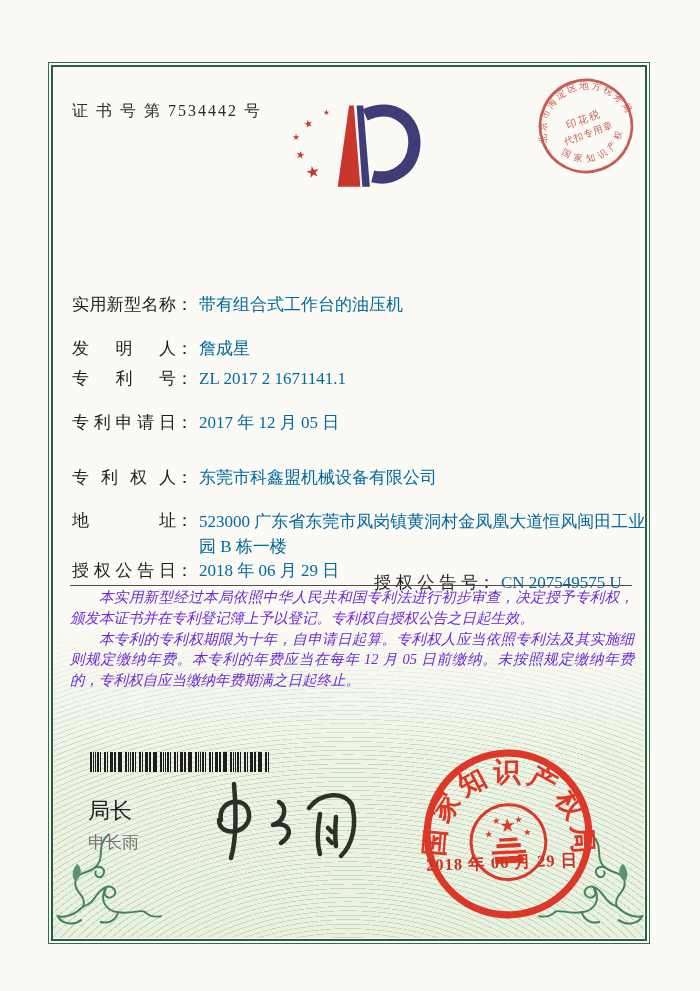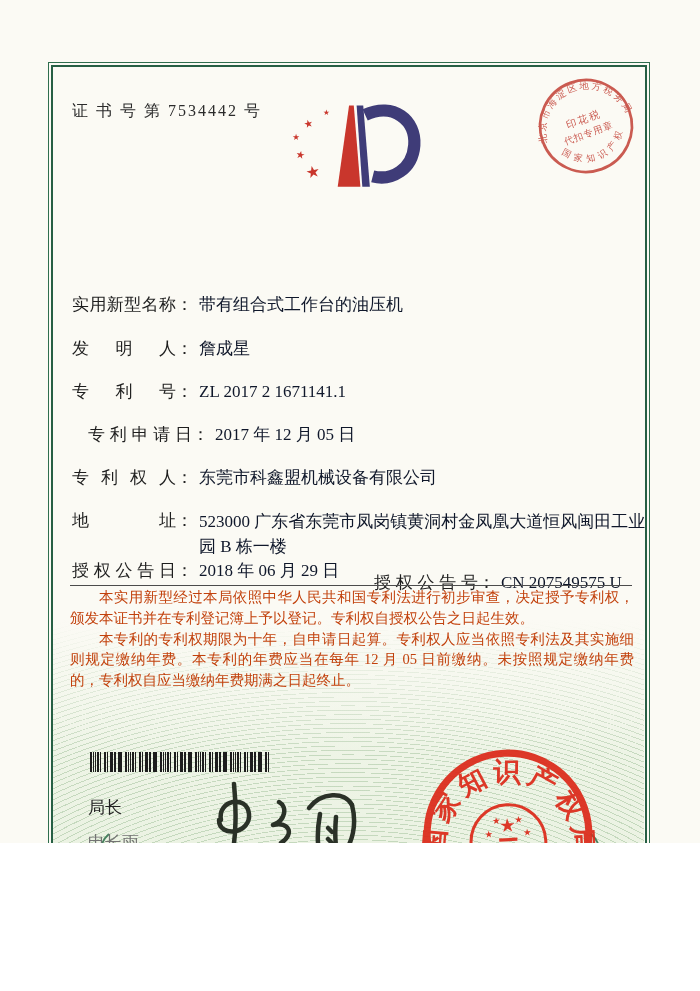--- a/index.html
+++ b/index.html
@@ -1,17 +1,17 @@
 <!DOCTYPE html>
 <html><head>
 <meta charset="utf-8">
 <style>
   html,body{margin:0;padding:0;}
   .page{
-    position:relative; width:700px; height:843px;
+    position:relative; width:700px; height:991px;
     background:#fbfaf4; overflow:hidden;
     font-family:"Liberation Serif","DejaVu Serif",serif;
     color:#222;
   }
   .abs{position:absolute;}
   
   .frame{
     position:absolute; left:48px; top:62px; width:600px; height:880px;
     border:1px solid #2f6e4e; z-index:1; pointer-events:none;
   }
@@ -35,39 +35,39 @@
   
   .cert-no{left:72px; top:101px; font-size:16px; letter-spacing:2px; color:#2b2b2b; z-index:3;}
   .logo{left:272px; top:96px; width:156px; height:104px; z-index:3;}
   .stamp{left:532px; top:72px; width:108px; height:108px; z-index:3;
          transform:rotate(-20deg); opacity:.82;}
   .title{left:0; top:206px; width:100%; text-align:center; font-size:38px;
          font-weight:600; letter-spacing:9px; text-indent:9px; color:#1c1c1c; z-index:3;}
   
   .fields{position:absolute; left:72px; top:293px; width:572px; font-size:17px; z-index:3;}
   .frow{position:absolute; left:0; white-space:nowrap;}
-  .frow.r0{top:0;} .frow.r1{top:44px;} .frow.r2{top:87px;}
-  .frow.r3{top:130px;margin-left:16px;} .frow.r4{top:173px;} .frow.r5{top:216px;}
+  .frow.r0{top:0;} .frow.r1{top:44px;} .frow.r2{top:74px;}
+  .frow.r3{top:118px;} .frow.r4{top:173px;} .frow.r5{top:216px;}
   .frow.grant{top:266px;}
   .flabel{display:inline-block; width:104px; text-align:justify; text-align-last:justify; color:#1e1e1e;}
   .fcolon{padding-right:6px;}
-  .fvalue{color:#0f172a;}
+  .fvalue{color:#0369a1;}
   .fvalue-wrap{display:inline-block; width:448px; vertical-align:top; white-space:normal; line-height:25px;}
   .grant-right{position:absolute; left:302px; top:12px; white-space:nowrap;}
   .sep{position:absolute; left:70px; top:585px; width:562px; border-top:1px solid #4c4c4c; z-index:3;}
   
   .body-text{position:absolute; left:70px; top:587px; width:564px; z-index:3;
-             font-size:14.5px; line-height:20.8px; text-align:justify; color:#c2410c;}
+             font-size:14.5px; line-height:20.8px; text-align:justify; color:#6d28d9;font-style:italic;}
   .body-text p{margin:0; text-indent:2em;}
   .barcode{position:absolute; left:90px; top:752px; width:180px; height:20px; z-index:3;
     background:
       repeating-linear-gradient(90deg,#1d1d1d 0 2px,rgba(0,0,0,0) 2px 3px,#1d1d1d 3px 4px,rgba(0,0,0,0) 4px 7px),
       repeating-linear-gradient(90deg,#1d1d1d 0 1px,rgba(0,0,0,0) 1px 5px);}
   
-  .sign-title{left:88px; top:796px; font-size:17px; color:#222; z-index:3;}
+  .sign-title{left:88px; top:796px; font-size:22px; color:#222; z-index:3;}
   .sign-name{left:88px; top:831px; font-size:17px; color:#737373; z-index:3;}
   .signature{left:192px; top:776px; width:172px; height:88px; z-index:4;}
   .seal{left:412px; top:738px; width:192px; height:192px; z-index:3; opacity:.93; transform:rotate(-3deg);}
   .seal-date{left:426px; top:852px; font-size:16.5px; font-weight:600; color:#d03020;
              letter-spacing:1px; transform:rotate(-2deg); z-index:4; white-space:nowrap;}
   .footer{left:0; top:903px; width:100%; text-align:center; font-size:14px;
           color:#333; letter-spacing:1px; z-index:3;}
   .red{fill:#c9362c;} .blue{fill:#3f3c78;}
   .stamp text, .stamp textPath{fill:#c0392e; font-family:"Liberation Serif",serif;}
   .seal text, .seal textPath{fill:#dc2a1a; font-family:"Liberation Serif",serif; font-weight:700;}

